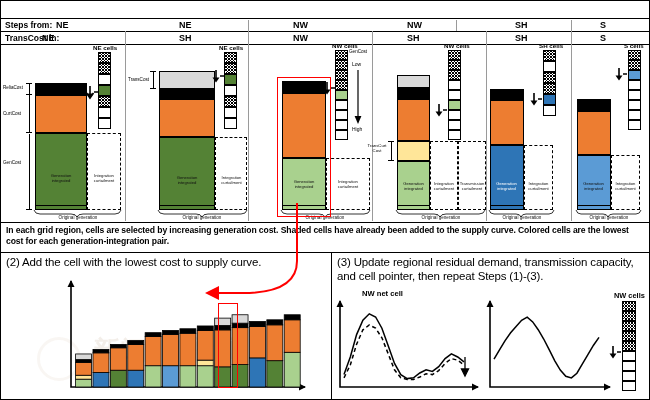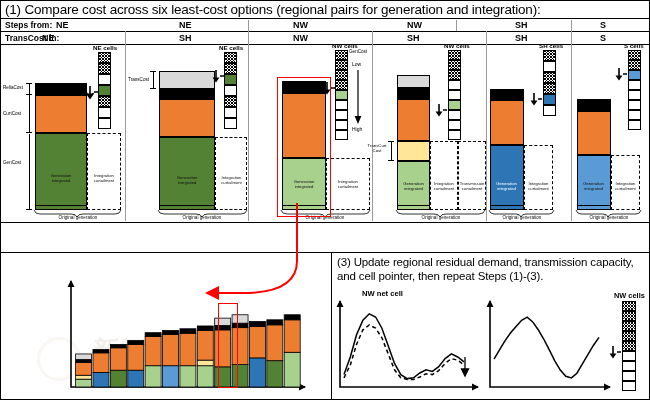--- a/index.html
+++ b/index.html
@@ -52,21 +52,20 @@
   .wm-txt{font-family:"DejaVu Sans",sans-serif;color:#d8c9b8;font-size:27px;font-weight:bold;white-space:nowrap;}
   .wm-sub{font-family:"Liberation Sans",sans-serif;color:#d8c9b8;font-size:7px;letter-spacing:1px;}
   .wm-news{font-family:"Liberation Sans",sans-serif;color:#e3e3e3;font-size:14px;font-weight:bold;letter-spacing:1px;}
   .wm-circ{width:44px;height:44px;border-radius:50%;border:3px solid #ece3d8;box-sizing:border-box;}
 </style>
 </head>
 <body>
 
 <div id="root">
 
-  <div class="abs t hdr-title">(1) Compare cost across six least-cost options (regional pairs for generation and integration):</div>
   <div class="abs rule" style="left:0;top:17px;width:650px;height:1.3px;"></div>
 
   <div class="abs t rowlbl" style="left:4px;top:19px;">Steps from:</div>
   <div class="abs rule" style="left:0;top:30px;width:650px;height:.8px;"></div>
   <div class="abs t rowlbl" style="left:4px;top:32px;">TransCost in:</div>
   <div class="abs rule" style="left:0;top:43px;width:650px;height:.8px;"></div>
 
   <div class="abs t rowval" style="left:55px;top:19px;">NE</div>
   <div class="abs t rowval" style="left:178px;top:19px;">NE</div>
   <div class="abs t rowval" style="left:292px;top:19px;">NW</div>
@@ -310,23 +309,27 @@
         <div class="cell c-white" style="left: 0px; top: 60px; width: 13px; height: 10px;"></div>
         <div class="cell c-white" style="left: 0px; top: 70px; width: 13px; height: 10px;"></div>
       </div>
     <svg class="abs" style="left:43px;top:22px;" width="14" height="16">
       <path d="M5,1 L5,10 M9,7 L13,7" stroke="#000" stroke-width="1.6" fill="none"></path>
       <path d="M1.5,8.5 L5,13.5 L8.5,8.5 Z" fill="#000"></path>
     </svg>
   </div>
 
   <div class="abs rule" style="left:0;top:221px;width:650px;height:1.2px;"></div>
+  <div class="capbox" style="left:5px;top:224px;width:640px;height:26px;">
+    <div class="t captxt">In each grid region, cells are selected by increasing generation cost. Shaded cells have already been added to the supply curve. Colored cells are the lowest cost for each generation-integration pair.</div>
+  </div>
   <div class="abs rule" style="left:0;top:251px;width:650px;height:1.2px;"></div>
 
   <div class="abs" style="left:0;top:252px;width:330px;height:148px;">
+    <div class="abs t sec-h" style="left:5px;top:3px;width:318px;">(2) Add the cell with the lowest cost to supply curve.</div>
 
     <div class="wm" style="left:36px;top:76px;">
       <div class="wm-circ abs" style="left:0;top:8px;"></div>
       <div class="wm-txt abs" style="left:56px;top:4px;">新闻</div>
       <div class="wm-sub abs" style="left:58px;top:40px;">Tsinghua University</div>
       <div class="wm-news abs" style="left:160px;top:36px;">NEWS</div>
       <div class="wm-txt abs" style="left:150px;top:2px;">新闻</div>
     </div>
 
     <svg class="abs" style="left:62px;top:26px;" width="250" height="120">

